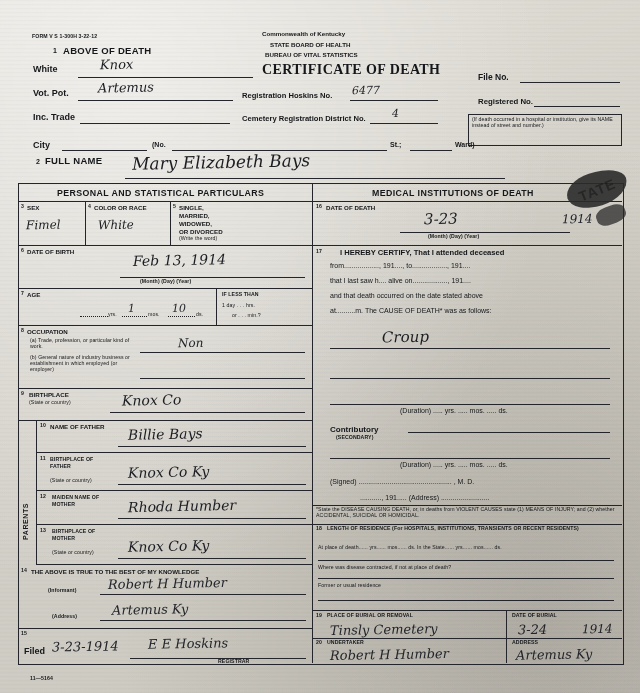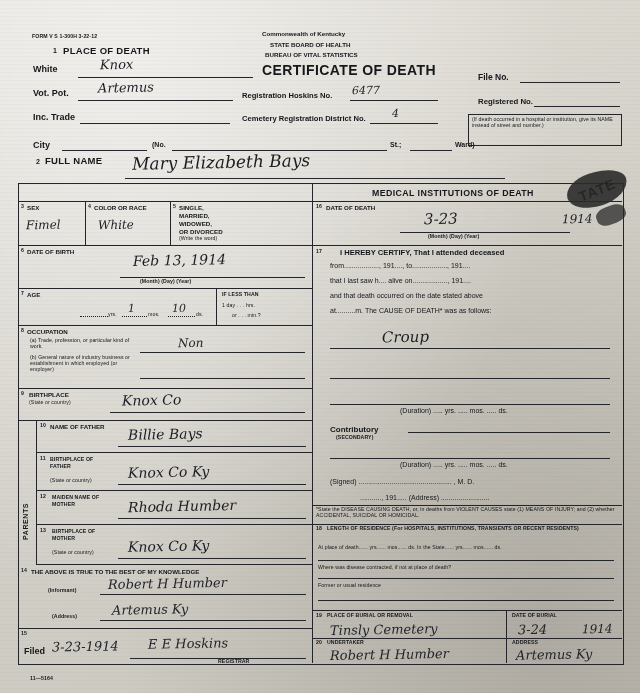--- a/index.html
+++ b/index.html
@@ -34,24 +34,24 @@
 </head>
 <body>
 
 <div id="page">
   <div id="paper"></div>
 
   <div class="ink tiny bold" style="left:32px;top:34px;">FORM V S 1-300H   3-22-12</div>
   <div class="ink xs bold" style="left:262px;top:30px;">Commonwealth of Kentucky</div>
   <div class="ink xs bold" style="left:270px;top:41px;">STATE BOARD OF HEALTH</div>
   <div class="ink xs bold" style="left:265px;top:51px;">BUREAU OF VITAL STATISTICS</div>
-  <div class="ink bold" style="left:262px;top:62px;font-size:14px;letter-spacing:.4px;">CERTIFICATE OF DEATH</div>
+  <div class="ink bold" style="left:262px;top:62px;font-size:14px;letter-spacing:.4px;font-family:Liberation Serif, serif;">CERTIFICATE OF DEATH</div>
 
   <div class="ink sm bold" style="left:53px;top:47px;">1</div>
-  <div class="ink bold" style="left:63px;top:45px;font-size:9.5px;letter-spacing:.3px;">PLACE OF DEATH</div>
+  <div class="ink bold" style="left:63px;top:45px;font-size:9.5px;letter-spacing:.3px;">ABOVE OF DEATH</div>
 
   <div class="ink bold" style="left:33px;top:64px;font-size:9px;">White</div>
   <div class="line hl" style="left:78px;top:77px;width:175px;"></div>
   <div class="ink hw" style="left:100px;top:57px;">Knox</div>
 
   <div class="ink bold" style="left:478px;top:72px;font-size:8.5px;">File No.</div>
   <div class="line hl" style="left:520px;top:82px;width:100px;"></div>
 
   <div class="ink bold" style="left:33px;top:88px;font-size:9px;">Vot. Pot.</div>
   <div class="line hl" style="left:78px;top:100px;width:155px;"></div>
@@ -83,20 +83,21 @@
 
   <div class="ink sm bold" style="left:36px;top:158px;">2</div>
   <div class="ink bold" style="left:45px;top:155px;font-size:9.5px;letter-spacing:.3px;">FULL NAME</div>
   <div class="line hl" style="left:125px;top:178px;width:380px;"></div>
   <div class="ink hw" style="left:132px;top:152px;font-size:17px;">Mary Elizabeth Bays</div>
 
   <div class="box" style="left:18px;top:183px;width:604px;height:480px;"></div>
   <div class="line vl" style="left:312px;top:183px;height:480px;"></div>
   <div class="line hl" style="left:18px;top:201px;width:604px;"></div>
 
+  <div class="ink bold" style="left:57px;top:188px;font-size:8.8px;letter-spacing:.4px;">PERSONAL AND STATISTICAL PARTICULARS</div>
   <div class="ink bold" style="left:372px;top:188px;font-size:8.8px;letter-spacing:.4px;">MEDICAL INSTITUTIONS OF DEATH</div>
 
   <div class="line hl" style="left:18px;top:245px;width:294px;"></div>
   <div class="line vl" style="left:85px;top:201px;height:44px;"></div>
   <div class="line vl" style="left:170px;top:201px;height:44px;"></div>
 
   <div class="ink tiny bold" style="left:21px;top:204px;">3</div>
   <div class="ink xs bold" style="left:27px;top:204px;">SEX</div>
   <div class="ink hw" style="left:26px;top:218px;font-size:12px;">Fimel</div>
 

